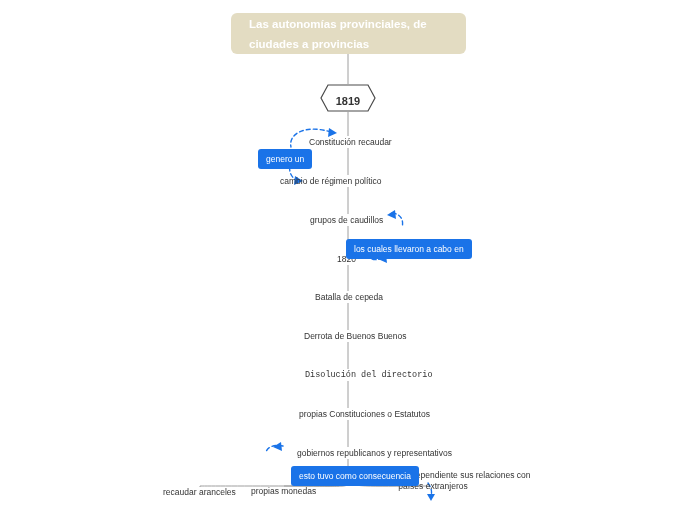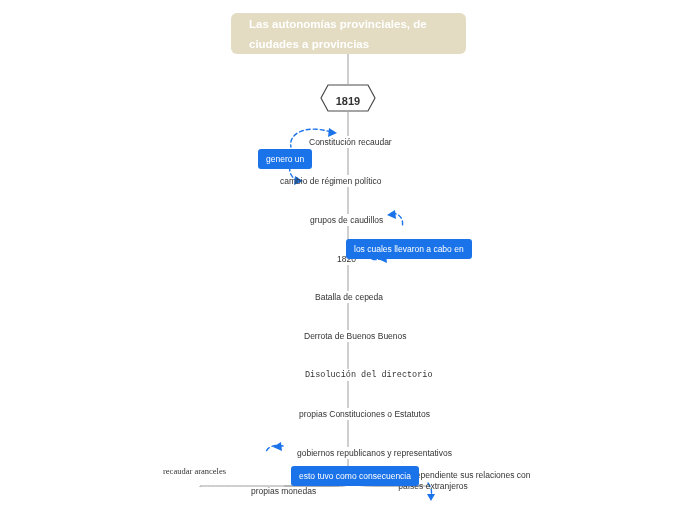--- a/index.html
+++ b/index.html
@@ -182,21 +182,21 @@
 </div>
 
 <div class="text-node" style="left:283px; top:409px;margin-left:16px;">
   <span>propias Constituciones o Estatutos</span>
 </div>
 
 <div class="text-node" style="left:272px; top:448px;padding-left:25px;">
   <span>gobiernos republicanos y representativos</span>
 </div>
 
-<div class="text-node" style="left:163px; top:466px;font-family:Liberation Serif, serif;">
+<div class="text-node" style="left:163px; top:487px;">
   <span>recaudar aranceles</span>
 </div>
 
 <div class="text-node" style="left:251px; top:486px;">
   <span>propias monedas</span>
 </div>
 
 <div class="text-node wrap" style="left:334px; top:470px; width:198px;text-align:center;">
   <span>manejar en forma independiente sus relaciones con países extranjeros</span>
 </div>

